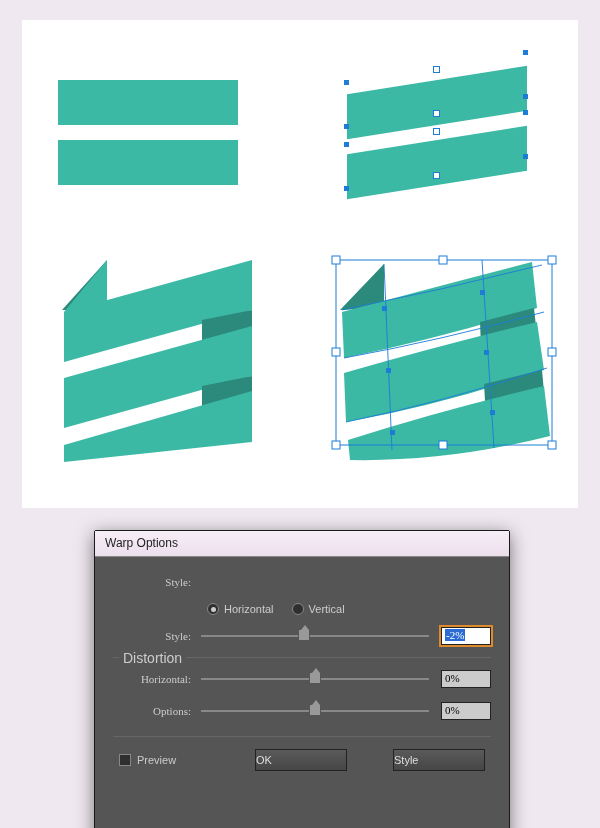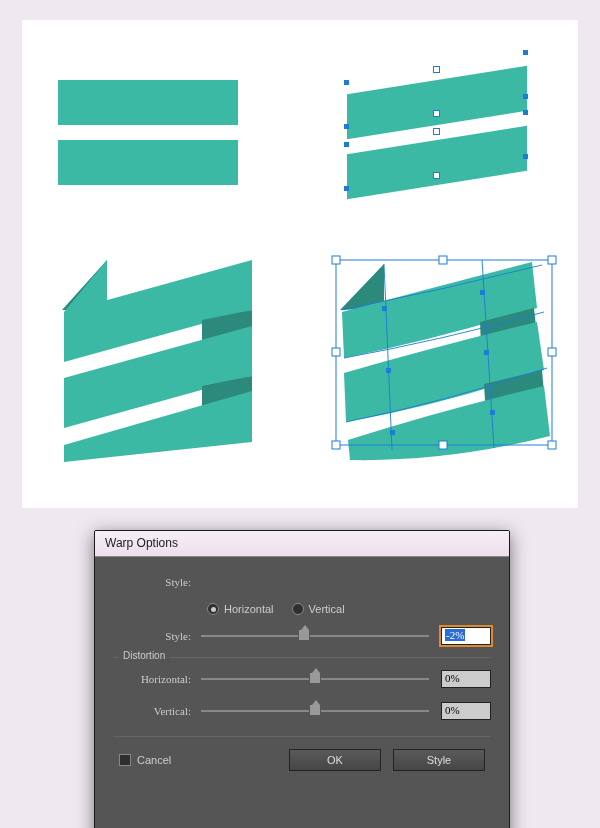--- a/index.html
+++ b/index.html
@@ -66,27 +66,27 @@
   .radio .dot { width:12px; height:12px; border-radius:50%; border:1px solid #888; background:#2f2f2f; display:flex; align-items:center; justify-content:center; }
   .radio.sel .dot:after { content:""; width:5px; height:5px; border-radius:50%; background:#ccc; display:block; }
   .slider-wrap { flex:1; display:flex; align-items:center; gap:10px; }
   .slider-track { flex:1; height:2px; background:#888; position:relative; margin:0 2px; }
   .slider-thumb { position:absolute; top:-6px; width:12px; height:12px; background:#999; border:1px solid #555; transform:translateX(-50%); }
   .slider-thumb:after { content:""; position:absolute; left:2px; top:-5px; border-left:4px solid transparent; border-right:4px solid transparent; border-bottom:5px solid #999; }
   .val-box { width:50px; height:18px; background:#ccc; border:1px solid #222; color:#000; font-size:11px; padding:1px 3px; text-align:left; }
   .val-box.highlight { background:#fff; outline:2px solid #e08a2e; }
   .val-box.highlight .seltxt {background:#2a6bd4; color:#fff; padding:0 1px;}
   .fieldset { border-top:1px solid #666; margin-top:6px; padding-top:10px; position:relative; }
-  .fieldset .legend { position:absolute; top:-8px; left:6px; background:#555; padding:0 4px; color:#ccc; font-size:10px; }
+  .fieldset .legend { position:absolute; top:-8px; left:6px; background:#555; padding:0 4px; color:#ccc; font-size:14px; }
   .hr { border:none; border-top:1px solid #666; margin:14px 0 12px 0; }
   .btnrow { display:flex; align-items:center; gap:12px; padding:0 6px; }
   .check { display:flex; align-items:center; gap:6px; color:#ccc; cursor:pointer; }
   .checkbox { width:12px; height:12px; border:1px solid #888; background:#2f2f2f; }
   .spacer { flex:1; }
-  .btn { width:92px; height:22px; background:linear-gradient(#5a5a5a,#464646); border:1px solid #222; color:#ddd; font-size:11px; cursor:pointer; text-align:center; line-height:20px; }
+  .btn { width:92px; height:22px; background:linear-gradient(#5a5a5a,#464646); border:1px solid #222; color:#ddd; font-size:11px; cursor:pointer; text-align:left; line-height:20px;margin-left:34px; }
 </style>
 </head>
 <body>
 
 <div class="canvas">
 
   <div class="rect-a1"></div>
   <div class="rect-a2"></div>
 
   <div class="para para1"></div>
@@ -194,35 +194,35 @@
       <div class="row">
         <div class="lbl">Horizontal:</div>
         <div class="slider-wrap">
           <div class="slider-track">
             <div class="slider-thumb" style="left:50%"></div>
           </div>
           <div class="val-box">0%</div>
         </div>
       </div>
       <div class="row">
-        <div class="lbl">Vertical:</div>
+        <div class="lbl">Options:</div>
         <div class="slider-wrap">
           <div class="slider-track">
             <div class="slider-thumb" style="left:50%"></div>
           </div>
           <div class="val-box">0%</div>
         </div>
       </div>
     </div>
 
     <hr class="hr">
 
     <div class="btnrow">
       <div class="check">
         <span class="checkbox"></span>
-        <span>Cancel</span>
+        <span>Preview</span>
       </div>
       <div class="spacer"></div>
       <div class="btn">OK</div>
       <div class="btn">Style</div>
     </div>
   </div>
 </div>
 
 </body></html>

